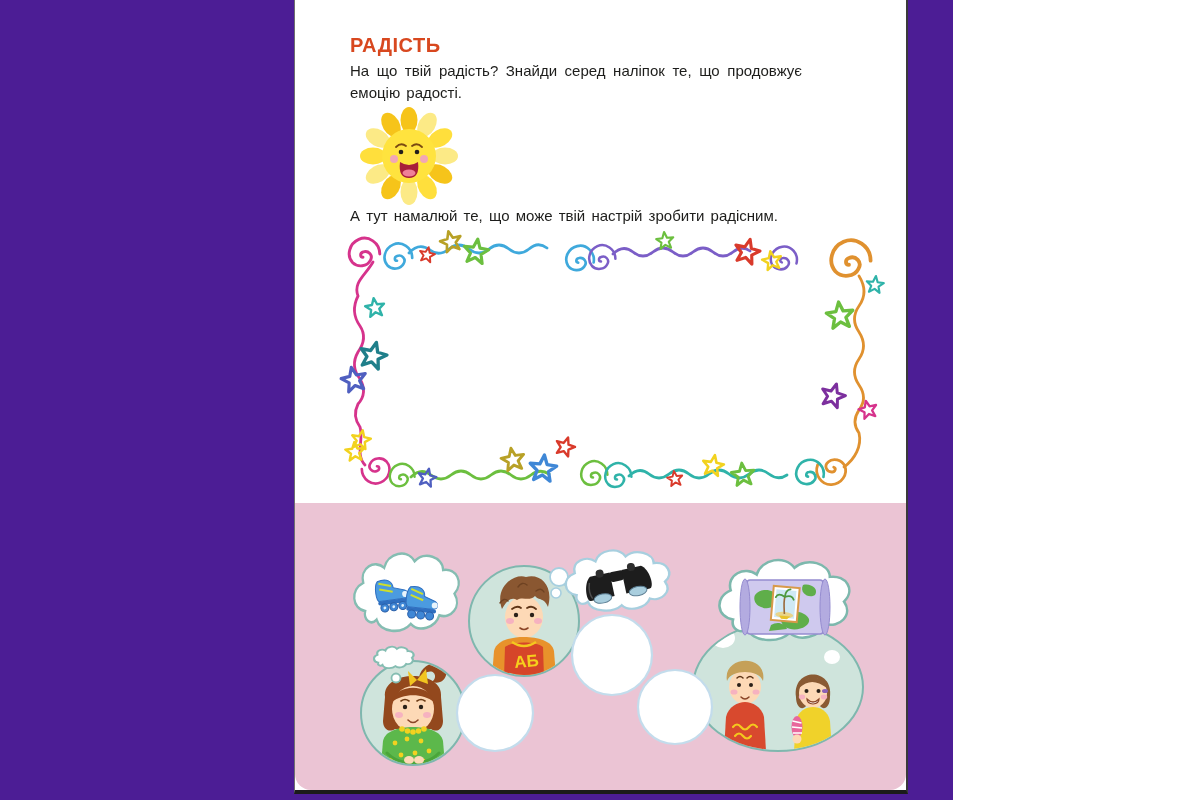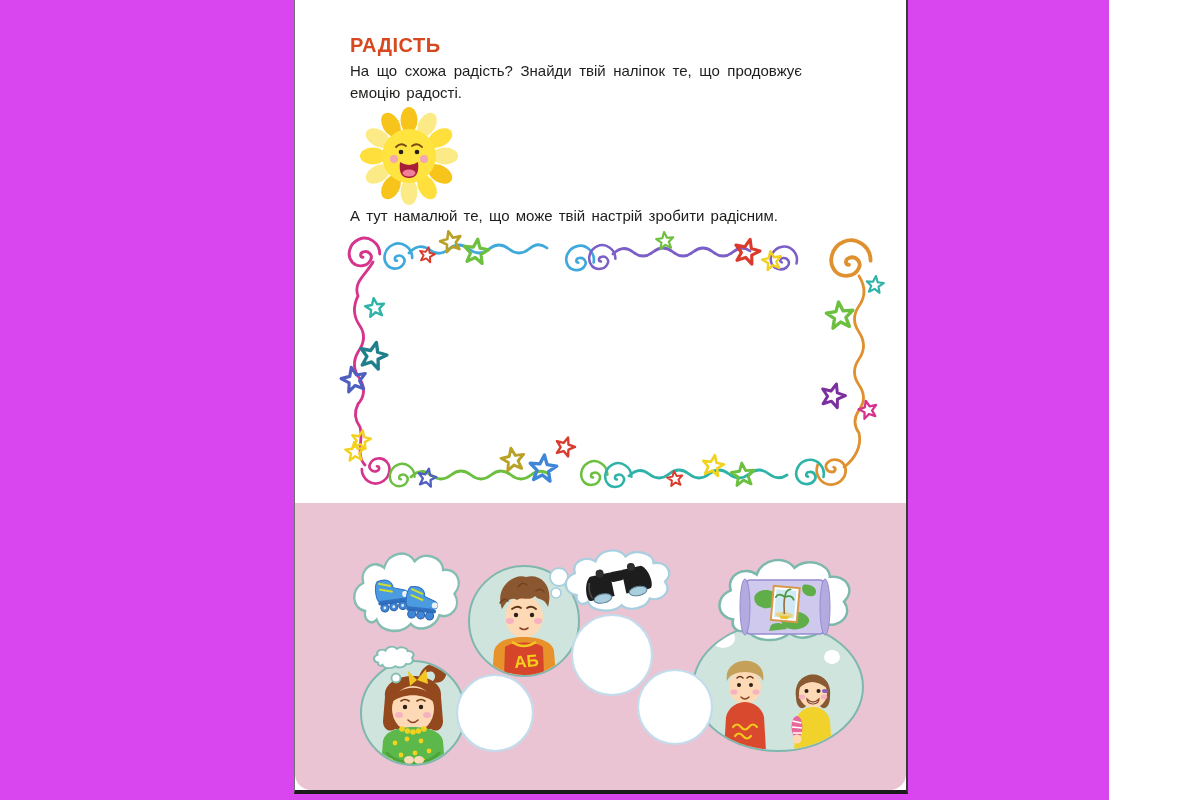--- a/index.html
+++ b/index.html
@@ -1,16 +1,16 @@
 <!DOCTYPE html>
 <html><head>
 <meta charset="utf-8">
 <style>
   html,body{margin:0;padding:0;background:#ffffff;}
-  .canvas{position:relative;width:1109px;height:800px;background:#d946ef;overflow:hidden;
+  .canvas{position:relative;width:953px;height:800px;background:#4c1d95;overflow:hidden;
           font-family:"Liberation Sans","DejaVu Sans",sans-serif;}
   .page{position:absolute;left:294px;top:0;width:611px;height:790px;background:#ffffff;
         border-left:1px solid #6f6f6f;border-right:2px solid #3a3a3a;border-bottom:4px solid #1b1b1b;}
   .title{position:absolute;left:55px;top:34px;font-size:20px;font-weight:bold;color:#d8481f;letter-spacing:.5px;}
   .body-text{position:absolute;color:#1d1d1b;font-size:15px;line-height:21.5px;
              text-align:justify;text-align-last:left;word-spacing:2px;}
   .intro{left:55px;top:60px;width:452px;}
   .draw-prompt{left:55px;top:205px;width:480px;text-align:center;}
   .sun{position:absolute;left:58px;top:106px;}
   .frame-wrap{position:absolute;left:40px;top:228px;width:572px;height:276px;}
@@ -20,21 +20,21 @@
   .kids-svg{position:absolute;left:0;top:0;}
   svg{display:block;}
 </style>
 </head>
 <body>
 
 <div class="canvas">
  <div class="page">
 
   <div class="title">РАДІСТЬ</div>
-  <div class="body-text intro">На що схожа радість? Знайди твій наліпок те, що продовжує емоцію радості.</div>
+  <div class="body-text intro">На що твій радість? Знайди серед наліпок те, що продовжує емоцію радості.</div>
 
   <div class="sun">
    <svg width="112" height="102" viewBox="0 0 112 102">
     <g transform="translate(56,50)">
       <g>
         <ellipse transform="rotate(0)" cx="0" cy="-36" rx="8.5" ry="13" fill="#f6c41a"></ellipse>
         <ellipse transform="rotate(30)" cx="0" cy="-36" rx="8.5" ry="13" fill="#fcea86"></ellipse>
         <ellipse transform="rotate(60)" cx="0" cy="-36" rx="8.5" ry="13" fill="#ffdf3c"></ellipse>
         <ellipse transform="rotate(90)" cx="0" cy="-36" rx="8.5" ry="13" fill="#fcea86"></ellipse>
         <ellipse transform="rotate(120)" cx="0" cy="-36" rx="8.5" ry="13" fill="#f6c41a"></ellipse>

